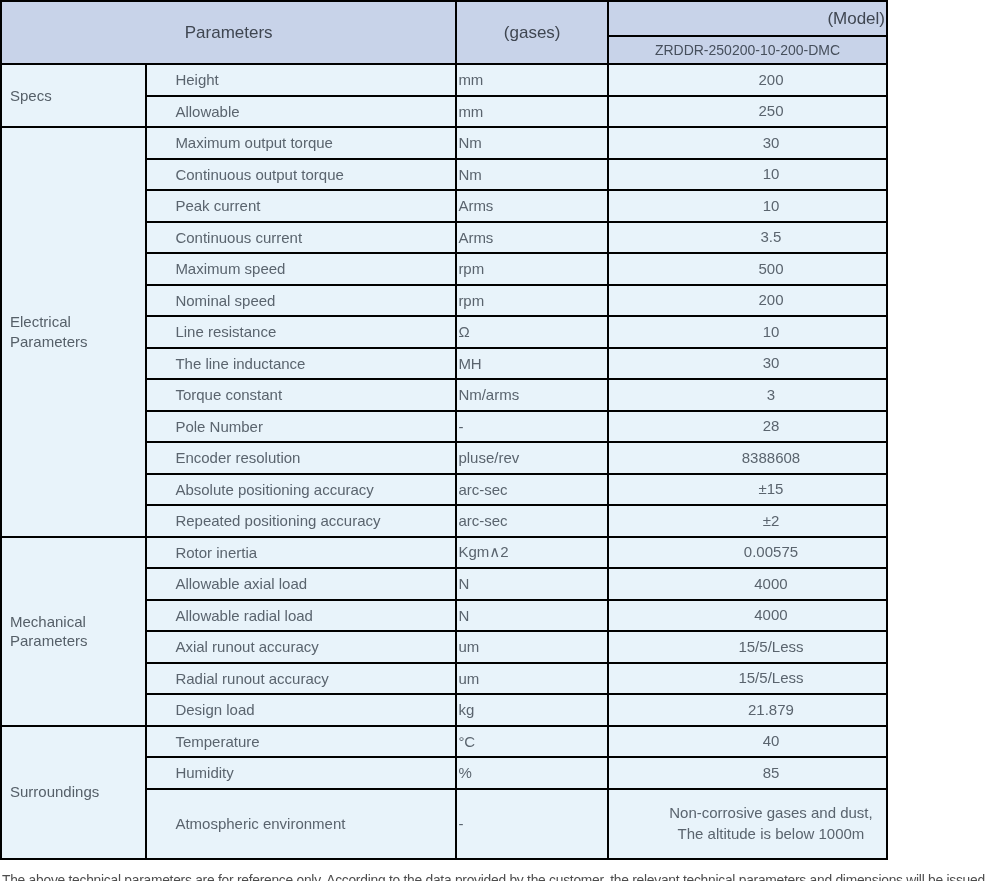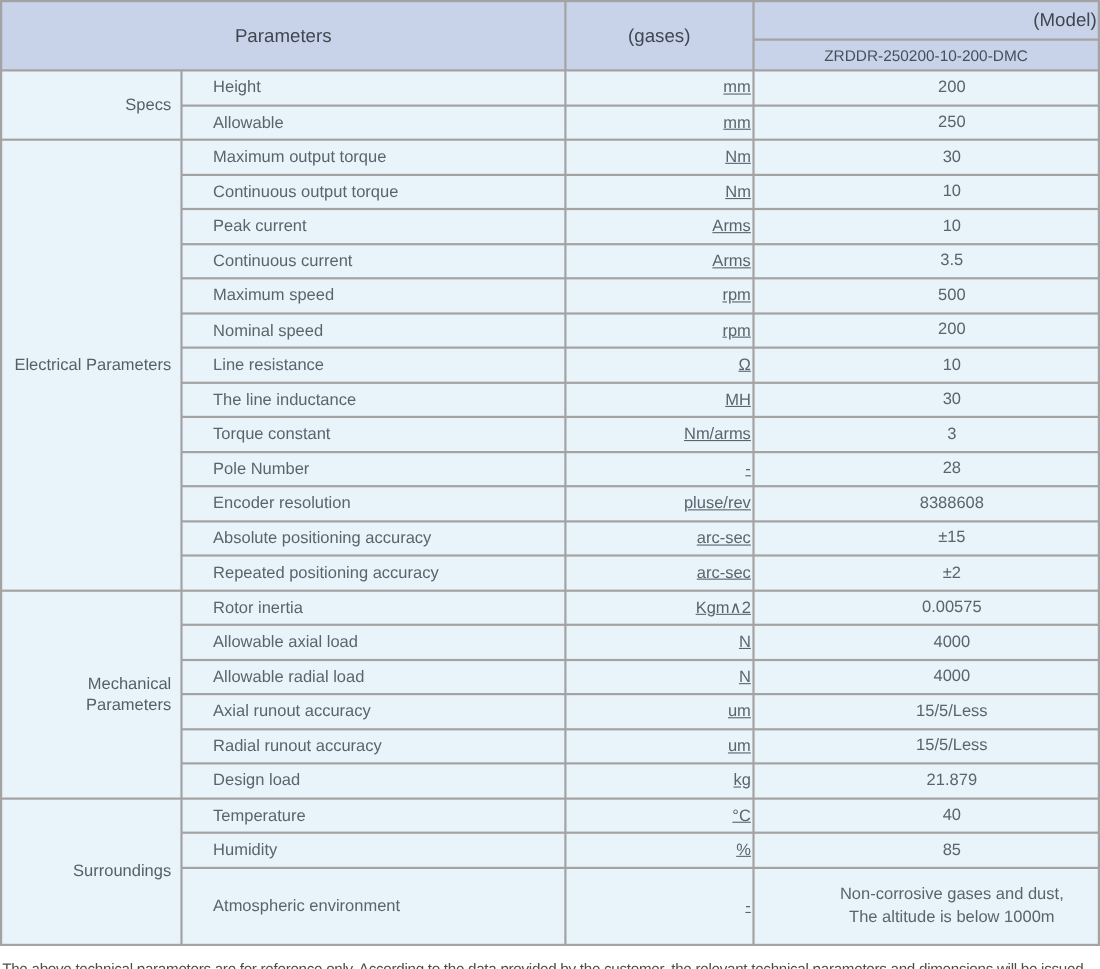--- a/index.html
+++ b/index.html
@@ -10,25 +10,25 @@
     height: 881px;
     font-family: "Liberation Sans", "DejaVu Sans", sans-serif;
     overflow: hidden;
   }
   .page {
     width: 1000px;
     height: 881px;
     background: #ffffff;
   }
   table.spec-table {
-    width: 1000px;
+    width: 888px;
     table-layout: fixed;
     border-collapse: separate;
     border-spacing: 2px;
-    background: #a3a3a3;
+    background: #000000;
   }
   col.c-section { width: 16.2%; }
   col.c-param   { width: 34.8%; }
   col.c-unit    { width: 16.9%; }
   col.c-value   { width: 31.3%; }
 
   th, td {
     margin: 0;
     font-weight: normal;
     vertical-align: middle;
@@ -48,33 +48,32 @@
     height: 24px;
     margin-left: 12px;
   }
   td {
     background: #e8f3fa;
     color: #5a646e;
     font-size: 15px;
     height: 27.5px;
   }
   td.section {
-    text-align: right;
+    text-align: left;
     color: #555f68;
     line-height: 1.3;
     padding: 0 8px;
     margin-left: 26px;
   }
   td.param {
     text-align: left;
     padding-left: 28px;
   }
   td.unit {
-    text-align: right;
-    text-decoration: underline;
+    text-align: left;
   }
   td.value {
     text-align: center;
     white-space: pre-line;
     line-height: 1.35;
     padding-left: 48px;
   }
   tr.tall td { height: 66px; }
 
   .footnote {

